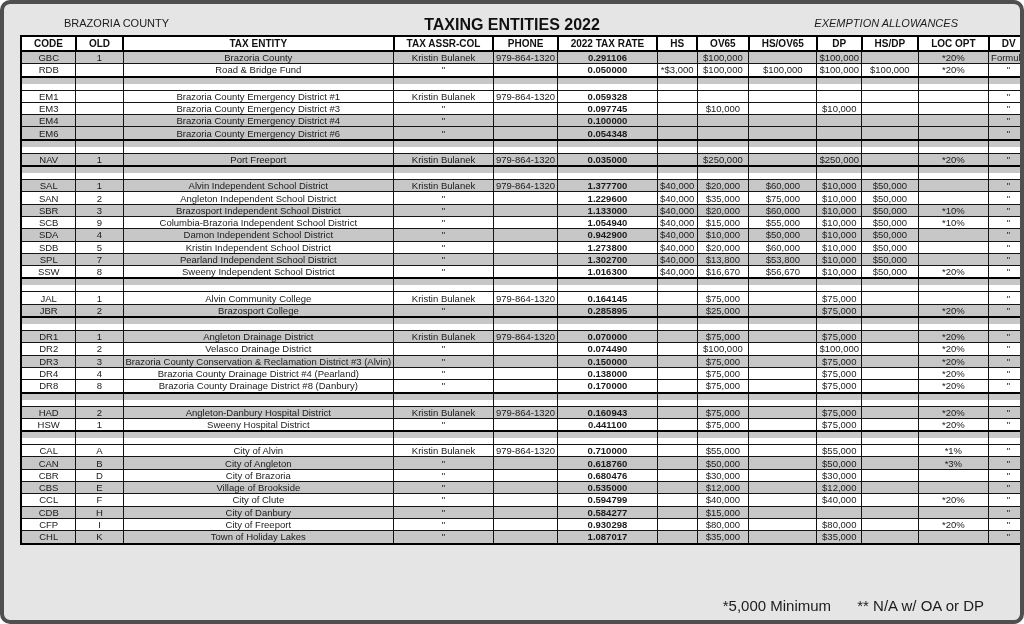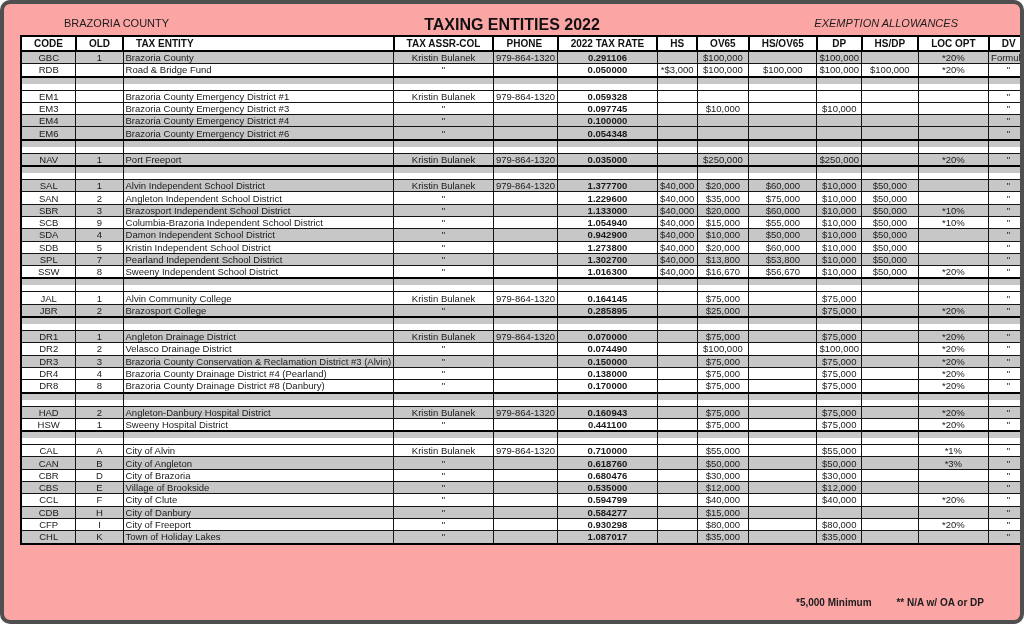--- a/index.html
+++ b/index.html
@@ -1,18 +1,18 @@
 <!DOCTYPE html>
 <html><head>
 <meta charset="utf-8">
 <style>
   html,body{margin:0;padding:0;background:#fff;}
   .frame{
     position:relative;width:1024px;height:624px;box-sizing:border-box;
-    border:4px solid #4f4f4f;border-radius:10px;background:#fca5a5;
+    border:4px solid #4f4f4f;border-radius:10px;background:#e5e5e5;
     font-family:"Liberation Sans",sans-serif;overflow:hidden;color:#1a1a1a;
   }
   .top-left{position:absolute;left:60px;top:13px;font-size:11px;color:#1c1c1c;}
   .top-center{position:absolute;left:0;right:0;top:12px;text-align:center;font-weight:bold;font-size:16px;color:#111;}
   .top-right{position:absolute;right:62px;top:13px;font-size:11px;color:#1c1c1c;font-style:italic;}
 
   table.tax{
     position:absolute;left:16px;top:31px;border-collapse:collapse;table-layout:fixed;
     border:2px solid #000;
   }
@@ -24,23 +24,23 @@
     border:1px solid #141414;font-size:9.5px;padding:0 2px;
     height:11.3px;line-height:11px;white-space:nowrap;overflow:hidden;color:#1a1a1a;background:#fff;
   }
   tr.shade td{background:#c7c7c7;}
   tr.gap td{
     height:12px;border-top:2px solid #000;
     background:linear-gradient(to bottom,#c7c7c7 0,#c7c7c7 50%,#ffffff 50%,#ffffff 100%);
   }
   tbody tr:last-child td{border-bottom:2px solid #000;}
   td.c,th.c{text-align:center;}
-  td.l,th.l{text-align:left;margin-left:20px;}
+  td.l,th.l{text-align:center;margin-left:20px;}
   td.rate{text-align:center;font-weight:bold;}
-  .footnotes{position:absolute;right:36px;top:593px;font-size:10px;color:#1c1c1c;font-weight:bold;}
+  .footnotes{position:absolute;right:36px;top:593px;font-size:15px;color:#1c1c1c;}
   .footnotes span + span{margin-left:22px;}
 
   col.w-code{width:47px}col.w-old{width:37px}col.w-entity{width:272px}
   col.w-assr{width:97px}col.w-phone{width:73px}col.w-rate{width:95px}
   col.w-hs{width:50px}col.w-ov65{width:70px}col.w-hsov65{width:52px}
   col.w-dp{width:51px}col.w-hsdp{width:50px}col.w-locopt{width:50px}col.w-dv{width:43px}
 </style>
 </head>
 <body>
 

